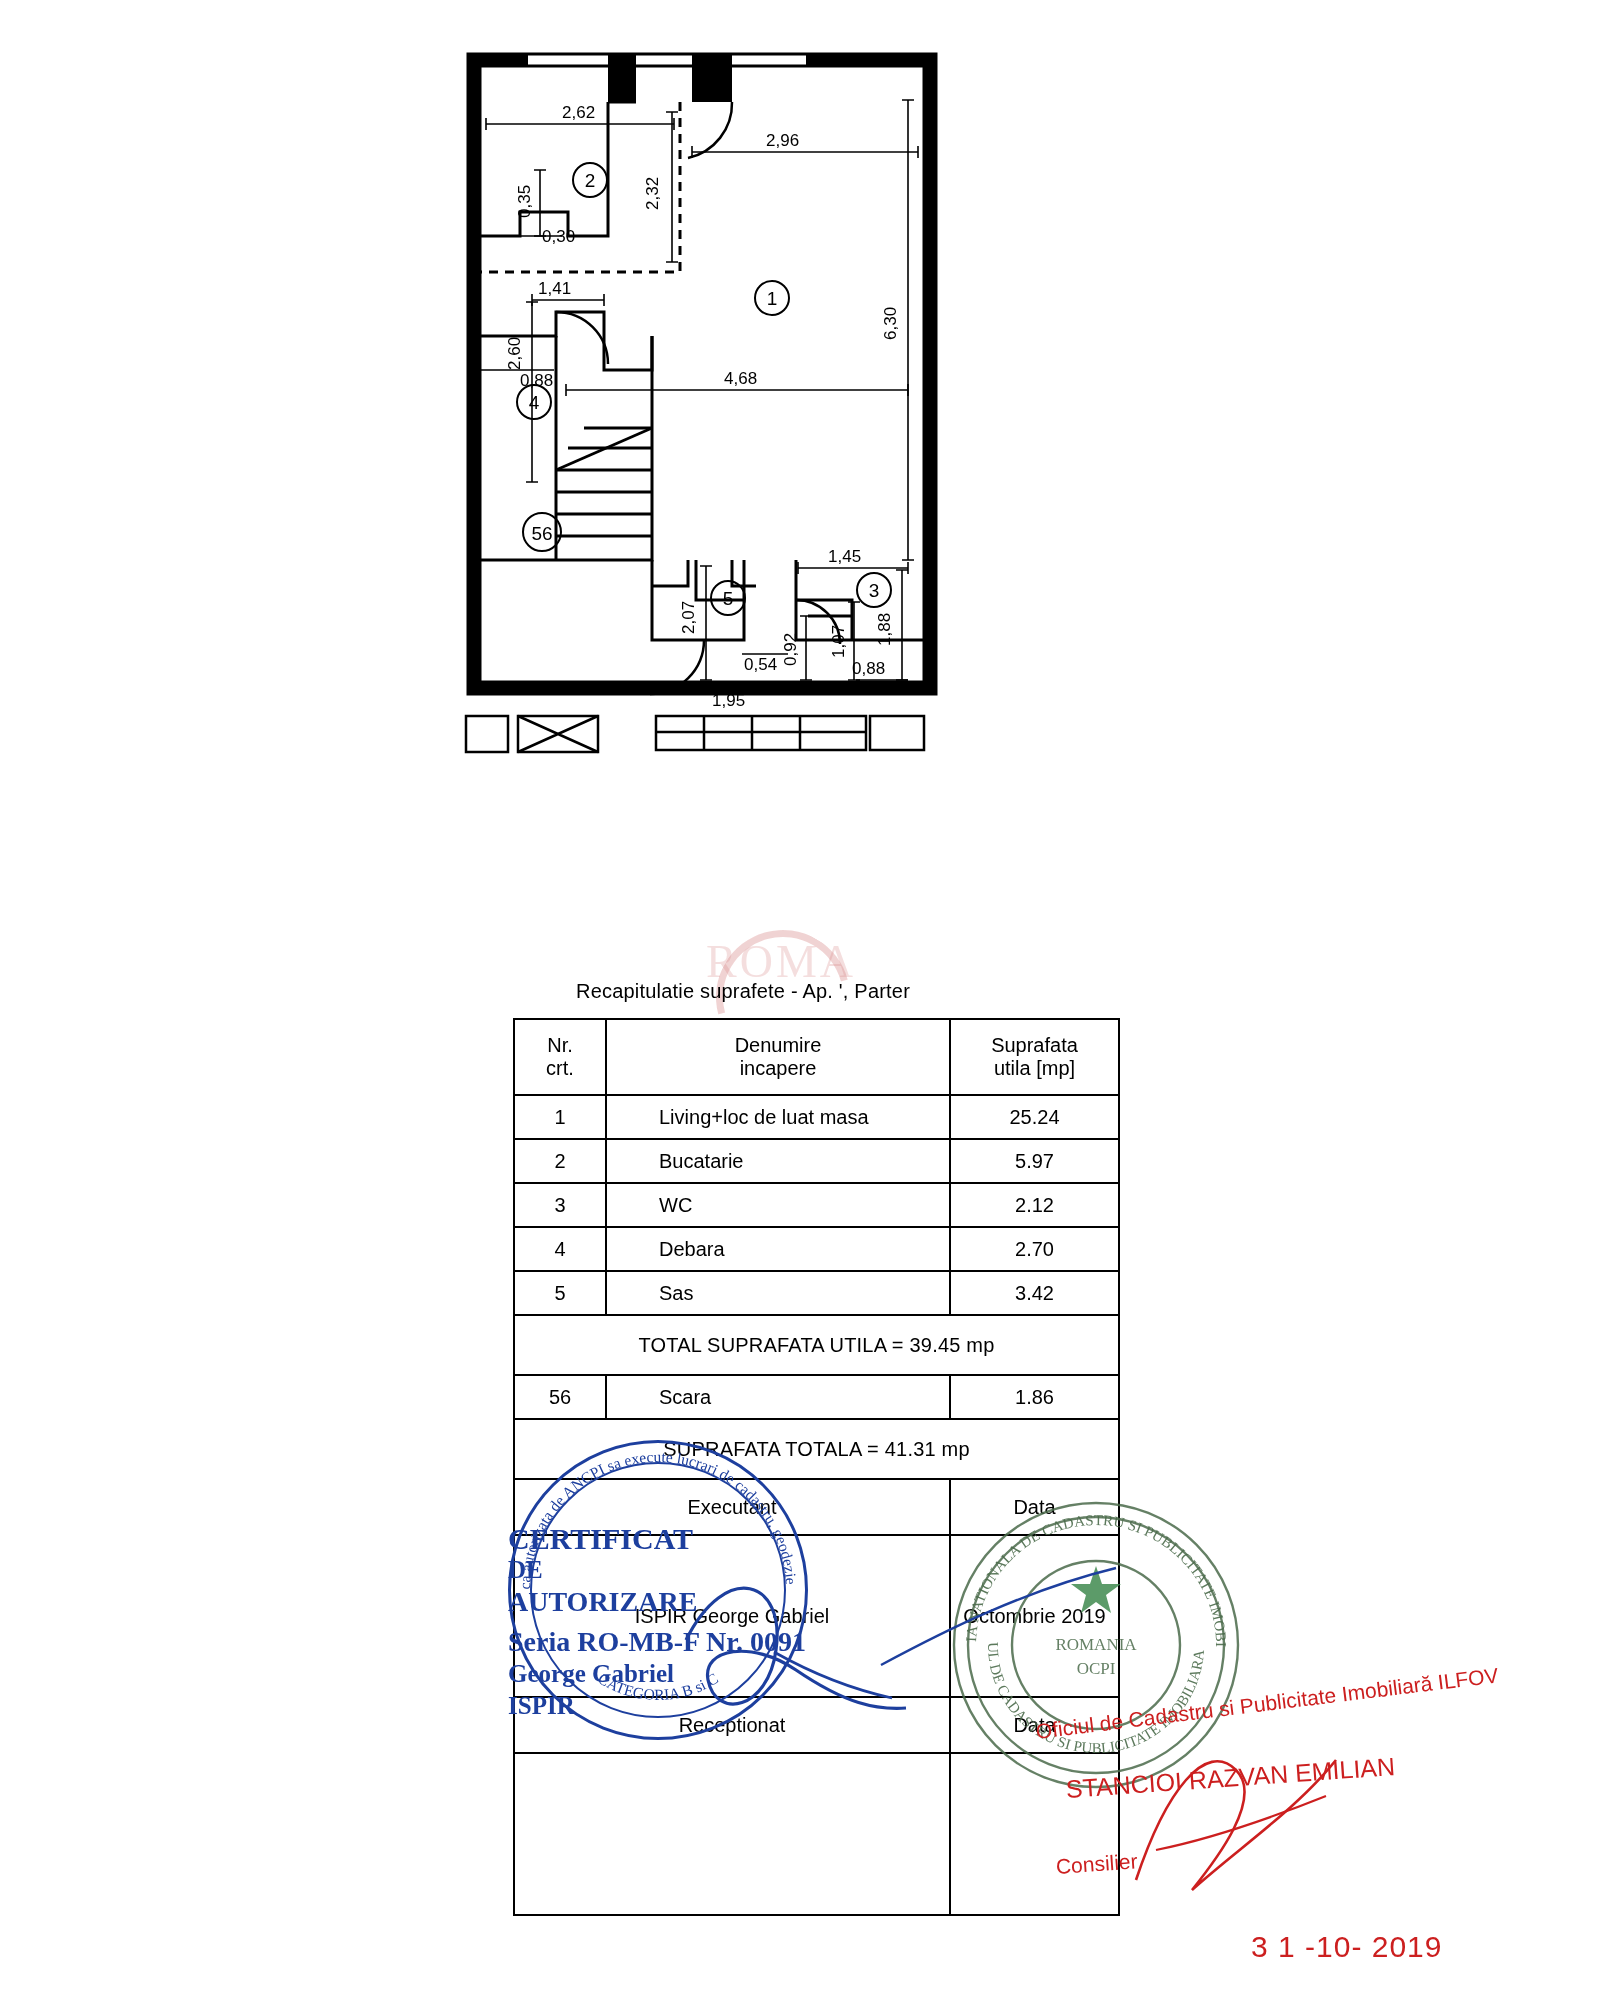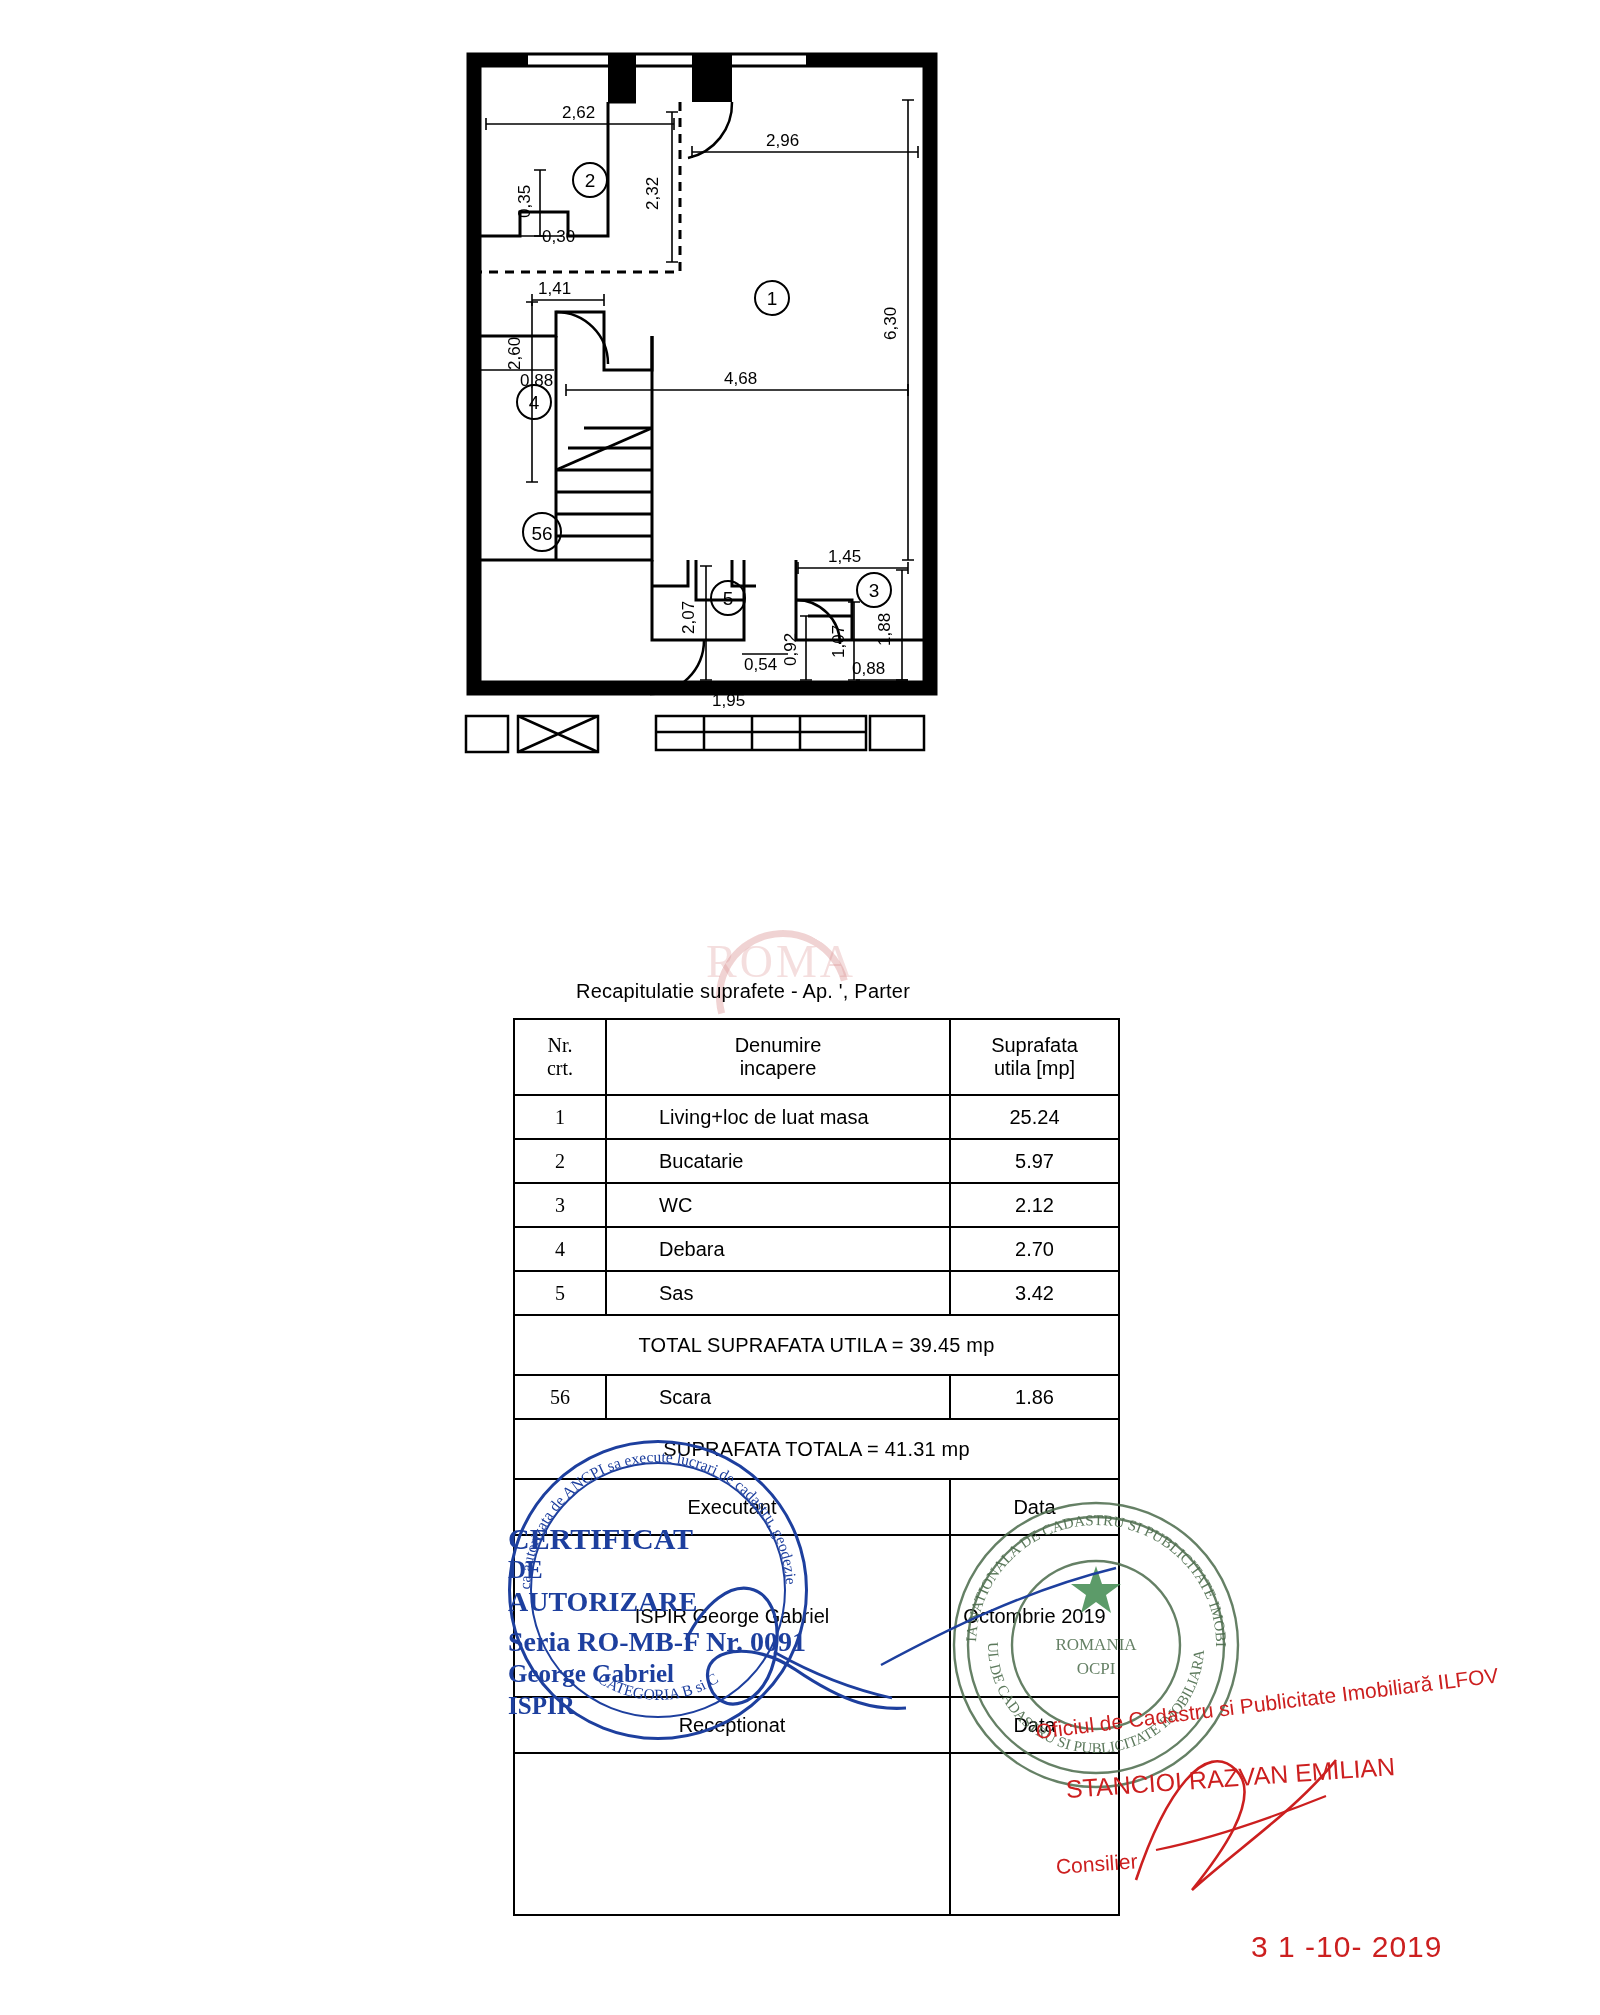--- a/index.html
+++ b/index.html
@@ -54,21 +54,21 @@
     width: 563px;
     table-layout: fixed;
   }
   table.recap td, table.recap th {
     border: 2px solid #000;
     font-size: 20px;
     font-weight: normal;
     padding: 6px 6px;
     vertical-align: middle;
   }
-  .col-nr    { width: 78px; text-align: center; font-family: Liberation Serif, serif; }
+  .col-nr    { width: 78px; text-align: center; }
   .col-name  { width: 330px; text-align: left; padding-left: 52px !important; }
   .col-area  { width: 155px; text-align: center; }
 
   .head-cell {
     text-align: center;
     line-height: 1.15;
     height: 62px;
     padding-left: 6px !important;
   }
   .row-h { height: 44px; }

